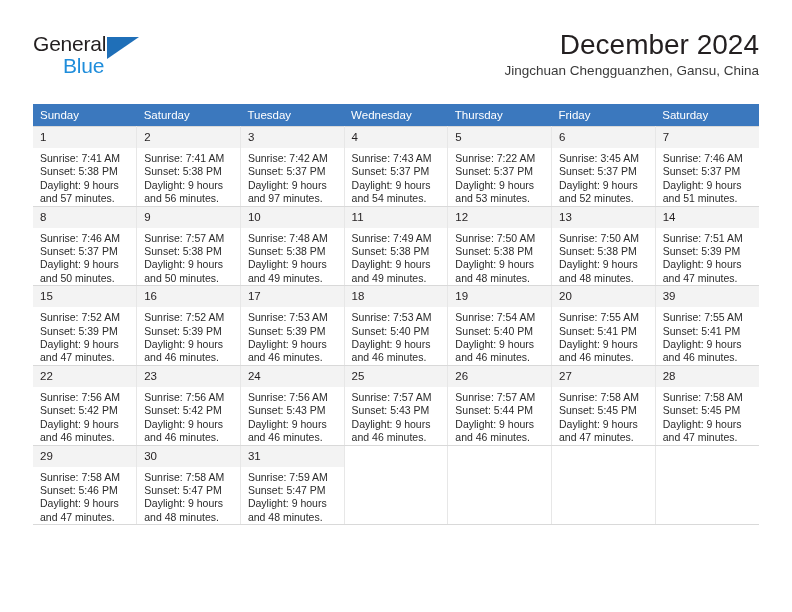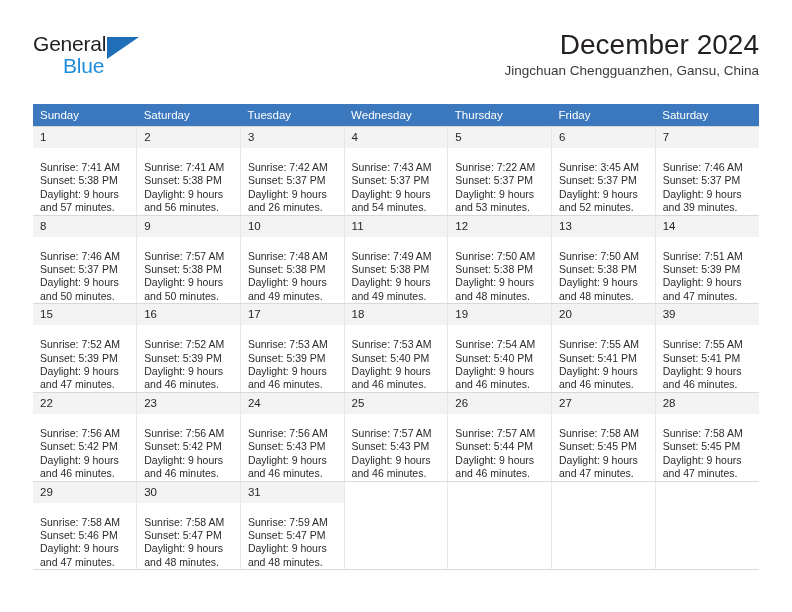--- a/index.html
+++ b/index.html
@@ -131,21 +131,20 @@
   }
   td.empty .daynum {
     background: #ffffff;
     color: transparent;
   }
   .info {
     padding: 4px 5px 0 7px;
     font-size: 10.5px;
     line-height: 13.4px;
     color: #2b2b2b;
-    margin-top: 9px;
   }
   .info div {
     white-space: nowrap;
   }
 </style>
 </head>
 <body>
 
 <div class="page">
 
@@ -195,21 +194,21 @@
               <div>Daylight: 9 hours</div>
               <div>and 56 minutes.</div>
             </div>
           </td>
           <td class="">
             <span class="daynum">3</span>
             <div class="info">
               <div>Sunrise: 7:42 AM</div>
               <div>Sunset: 5:37 PM</div>
               <div>Daylight: 9 hours</div>
-              <div>and 26 minutes.</div>
+              <div>and 97 minutes.</div>
             </div>
           </td>
           <td class="">
             <span class="daynum">4</span>
             <div class="info">
               <div>Sunrise: 7:43 AM</div>
               <div>Sunset: 5:37 PM</div>
               <div>Daylight: 9 hours</div>
               <div>and 54 minutes.</div>
             </div>
@@ -231,21 +230,21 @@
               <div>Daylight: 9 hours</div>
               <div>and 52 minutes.</div>
             </div>
           </td>
           <td class="last-col">
             <span class="daynum">7</span>
             <div class="info">
               <div>Sunrise: 7:46 AM</div>
               <div>Sunset: 5:37 PM</div>
               <div>Daylight: 9 hours</div>
-              <div>and 39 minutes.</div>
+              <div>and 51 minutes.</div>
             </div>
           </td>
         </tr>
         <tr class="week-row">
           <td class="">
             <span class="daynum">8</span>
             <div class="info">
               <div>Sunrise: 7:46 AM</div>
               <div>Sunset: 5:37 PM</div>
               <div>Daylight: 9 hours</div>

